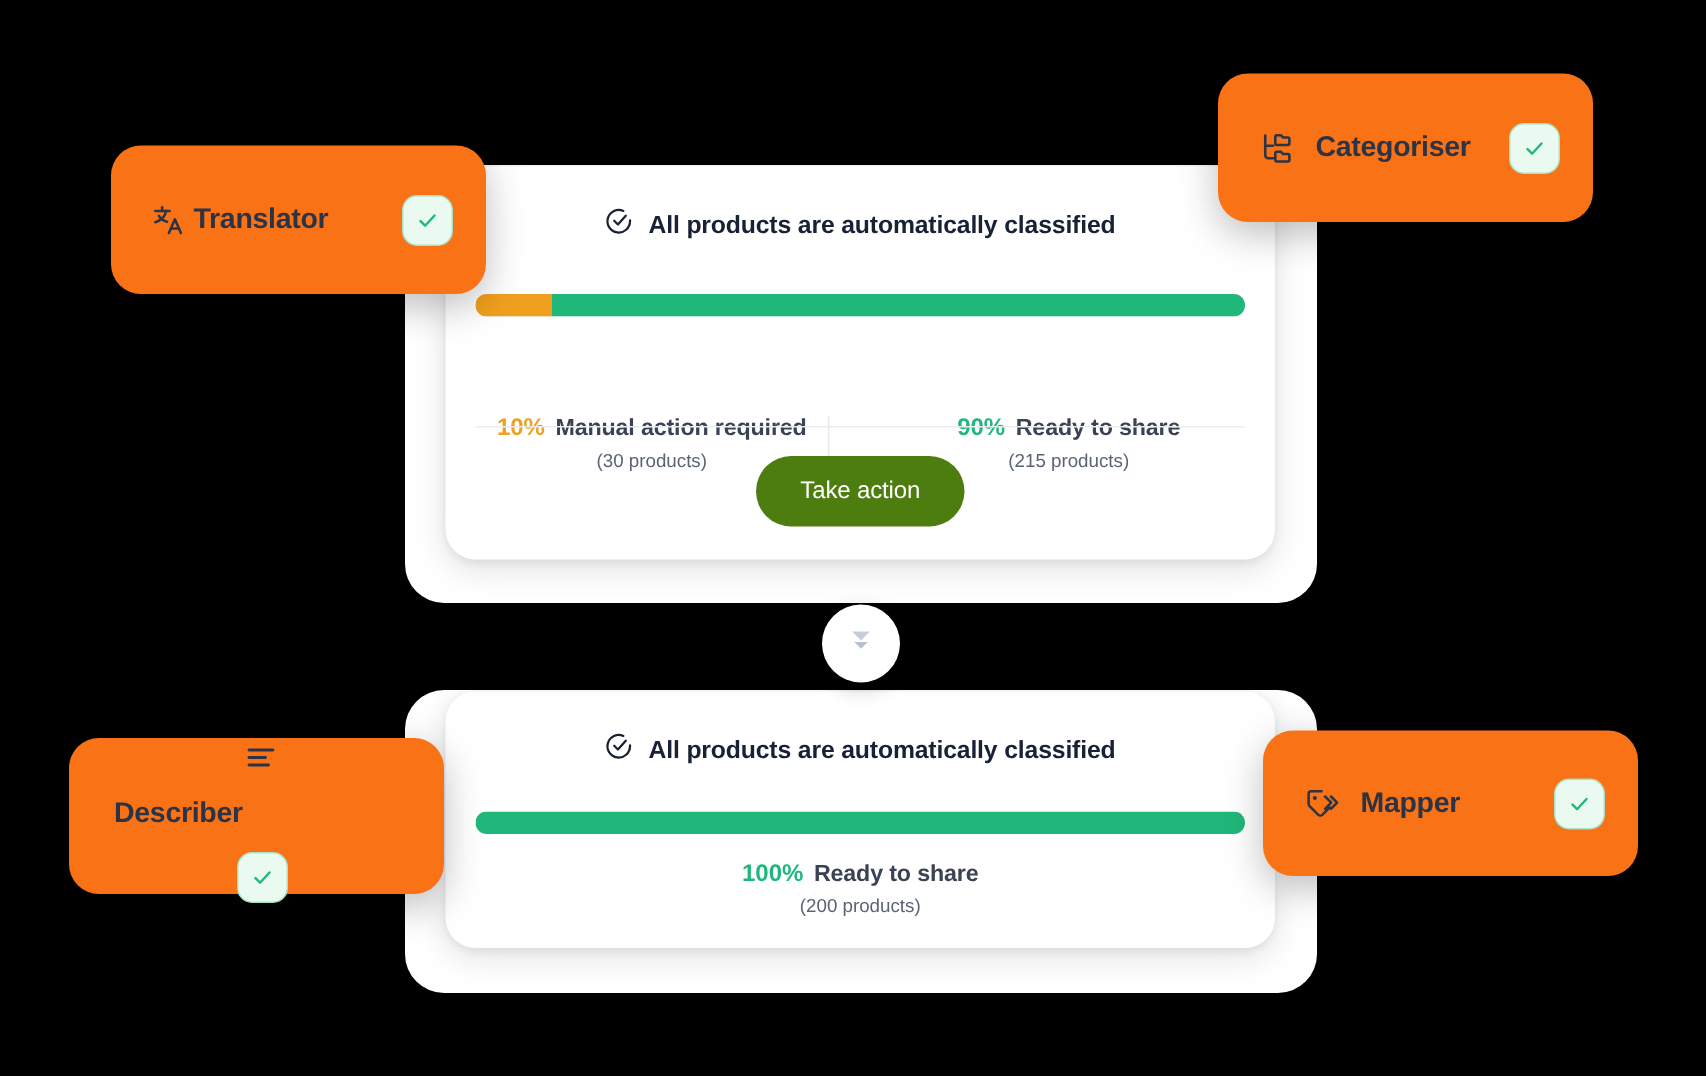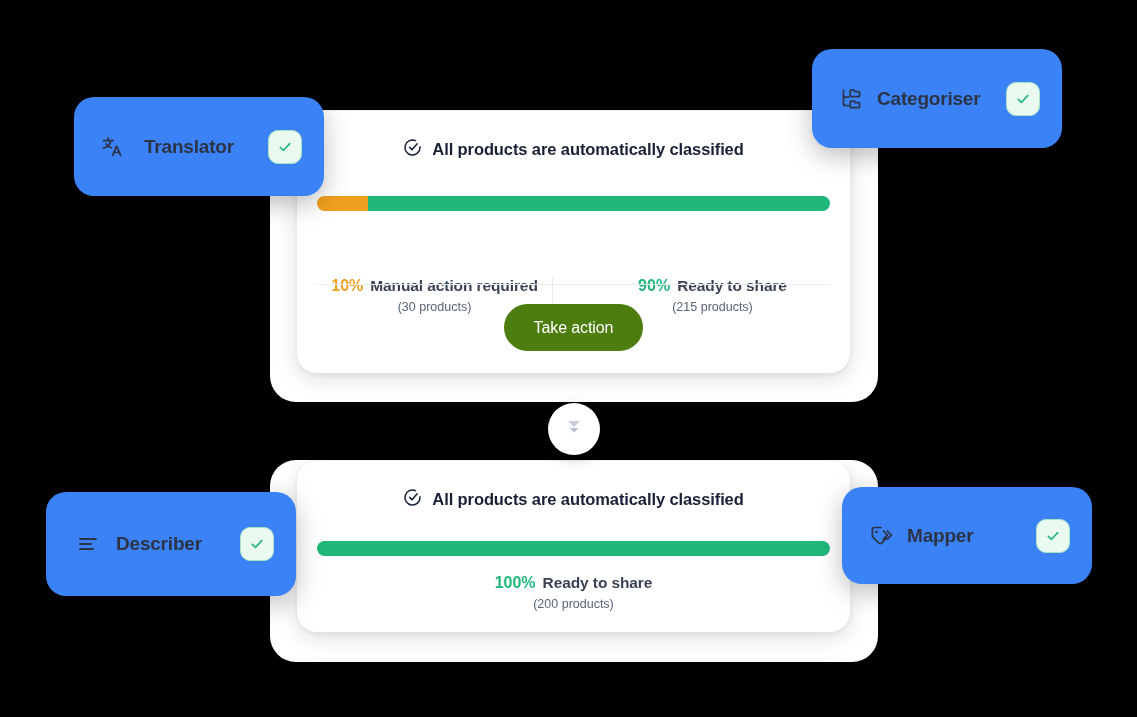--- a/index.html
+++ b/index.html
@@ -158,21 +158,21 @@
     box-shadow: 0 4px 14px rgba(0,0,0,0.22);
     display: flex;
     align-items: center;
     justify-content: center;
     z-index: 6;
   }
 
   
   .chip {
     position: absolute;
-    background: #3b82f6;
+    background: #f97316;
     border-radius: 20px;
     display: flex;
     align-items: center;
     box-shadow: 0 8px 26px rgba(0,0,0,0.26);
     z-index: 10;
   }
   .chip-icon {
     display: flex;
     align-items: center;
     justify-content: center;
@@ -193,23 +193,23 @@
     height: 34px;
     border-radius: 10px;
     background: #eafaf1;
     border: 1px solid #a8e3c5;
     display: flex;
     align-items: center;
     justify-content: center;
     flex: none;
   }
 
-  #chip-translator  { left: 74px;  top: 97px;  width: 250px; height: 99px; padding: 0 22px 0 26px; gap: 18px; }
+  #chip-translator  { left: 74px;  top: 97px;  width: 250px; height: 99px; padding: 0 22px 0 26px; gap: 3px; }
   #chip-categoriser { left: 812px; top: 49px;  width: 250px; height: 99px; padding: 0 22px 0 26px; gap: 13px; }
-  #chip-describer   { left: 46px;  top: 492px; width: 250px; height: 104px; padding: 0 22px 0 30px; gap: 14px; }
+  #chip-describer   { left: 46px;  top: 492px; width: 250px; height: 104px; padding: 0 22px 0 30px; gap: 14px; flex-direction: column; }
   #chip-mapper      { left: 842px; top: 487px; width: 250px; height: 97px; padding: 0 22px 0 26px; gap: 13px; }
 
   #chip-translator .chip-label  { margin-right: auto; }
   #chip-categoriser .chip-label { margin-right: auto; }
   #chip-describer .chip-label   { margin-right: auto; }
   #chip-mapper .chip-label      { margin-right: auto; }
 </style>
 </head>
 <body>
 

